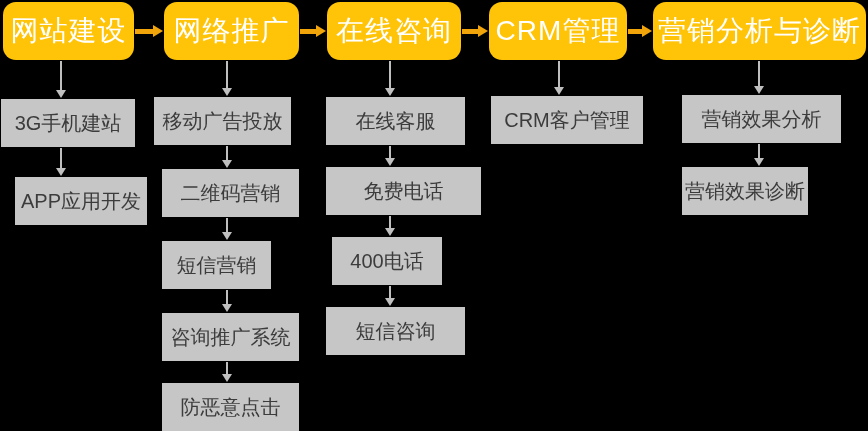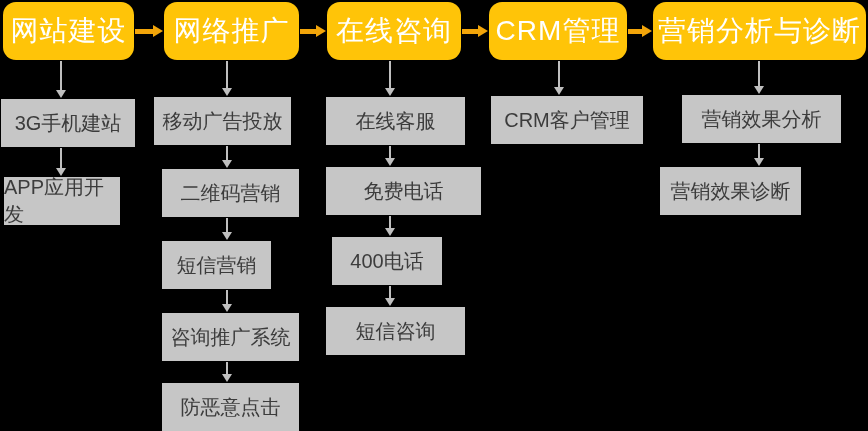--- a/index.html
+++ b/index.html
@@ -66,21 +66,21 @@
   <div class="hdr" style="left:653px;width:213px">营销分析与诊断</div>
 
   <div class="harrow" style="left:135px;width:28px"></div>
   <div class="harrow" style="left:300px;width:26px"></div>
   <div class="harrow" style="left:462px;width:26px"></div>
   <div class="harrow" style="left:628px;width:24px"></div>
 
   <div class="varrow" style="left:56px;top:61px;height:37px"></div>
   <div class="item" style="left:1px;top:99px;width:134px">3G手机建站</div>
   <div class="varrow" style="left:56px;top:148px;height:28px"></div>
-  <div class="item" style="left:4px;top:177px;width:116px">APP应用开发</div>
+  <div class="item" style="left:15px;top:177px;width:132px">APP应用开发</div>
 
   <div class="varrow" style="left:222px;top:61px;height:35px"></div>
   <div class="item" style="left:154px;top:97px;width:137px">移动广告投放</div>
   <div class="varrow" style="left:222px;top:146px;height:22px"></div>
   <div class="item" style="left:162px;top:169px;width:137px">二维码营销</div>
   <div class="varrow" style="left:222px;top:218px;height:22px"></div>
   <div class="item" style="left:162px;top:241px;width:109px">短信营销</div>
   <div class="varrow" style="left:222px;top:290px;height:22px"></div>
   <div class="item" style="left:162px;top:313px;width:137px">咨询推广系统</div>
   <div class="varrow" style="left:222px;top:362px;height:20px"></div>
@@ -94,15 +94,15 @@
   <div class="item" style="left:332px;top:237px;width:110px">400电话</div>
   <div class="varrow" style="left:385px;top:286px;height:20px"></div>
   <div class="item" style="left:326px;top:307px;width:139px">短信咨询</div>
 
   <div class="varrow" style="left:554px;top:61px;height:34px"></div>
   <div class="item" style="left:491px;top:96px;width:152px">CRM客户管理</div>
 
   <div class="varrow" style="left:754px;top:61px;height:33px"></div>
   <div class="item" style="left:682px;top:95px;width:159px">营销效果分析</div>
   <div class="varrow" style="left:754px;top:144px;height:22px"></div>
-  <div class="item" style="left:660px;top:167px;width:141px">营销效果诊断</div>
+  <div class="item" style="left:682px;top:167px;width:126px">营销效果诊断</div>
 
 </div>
 
 </body></html>

